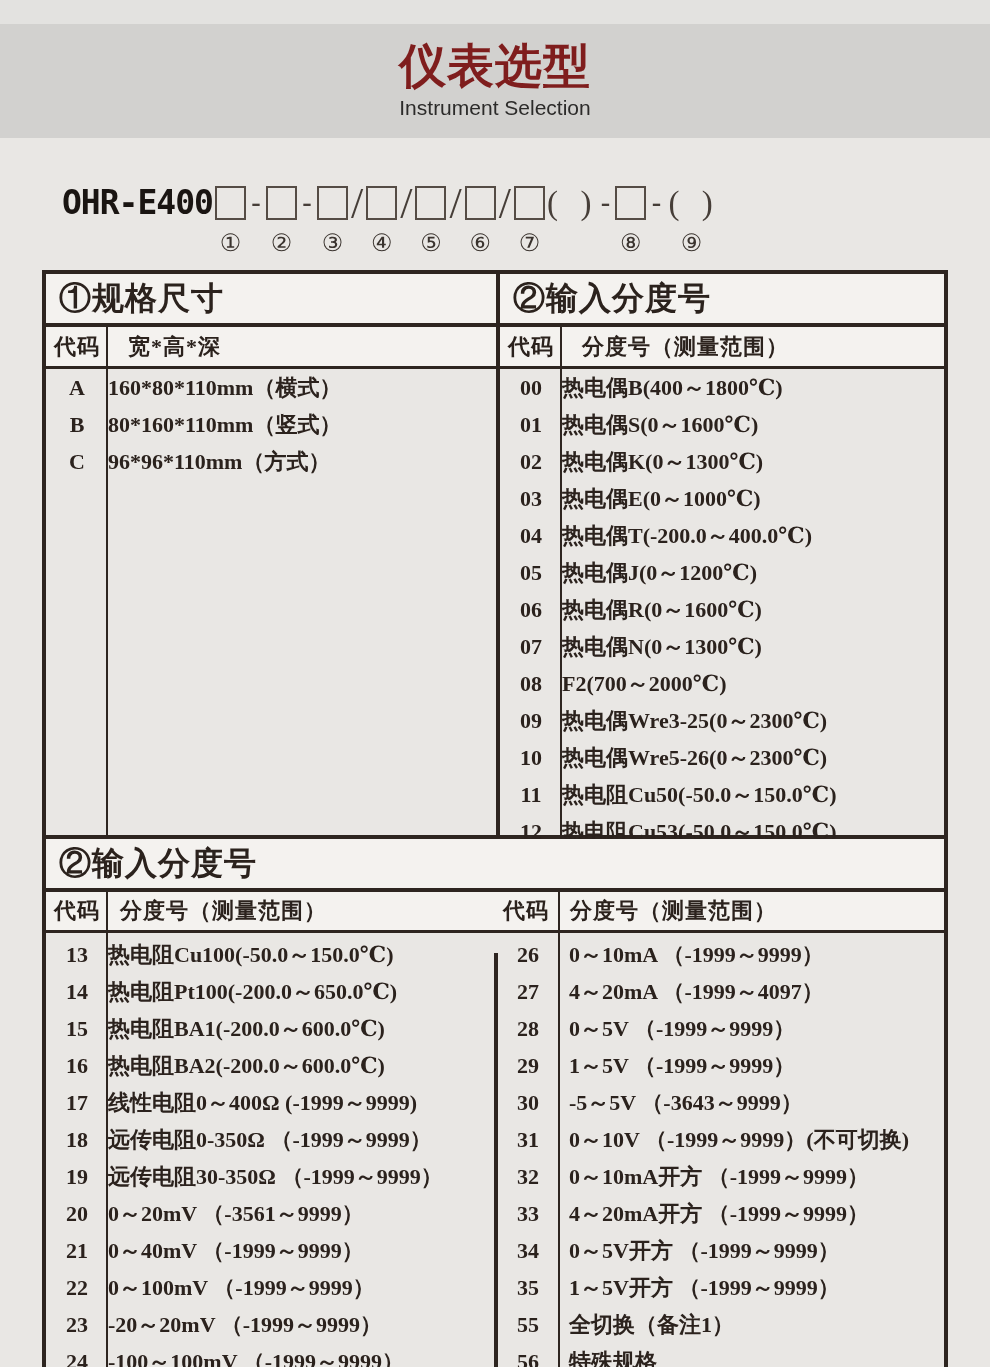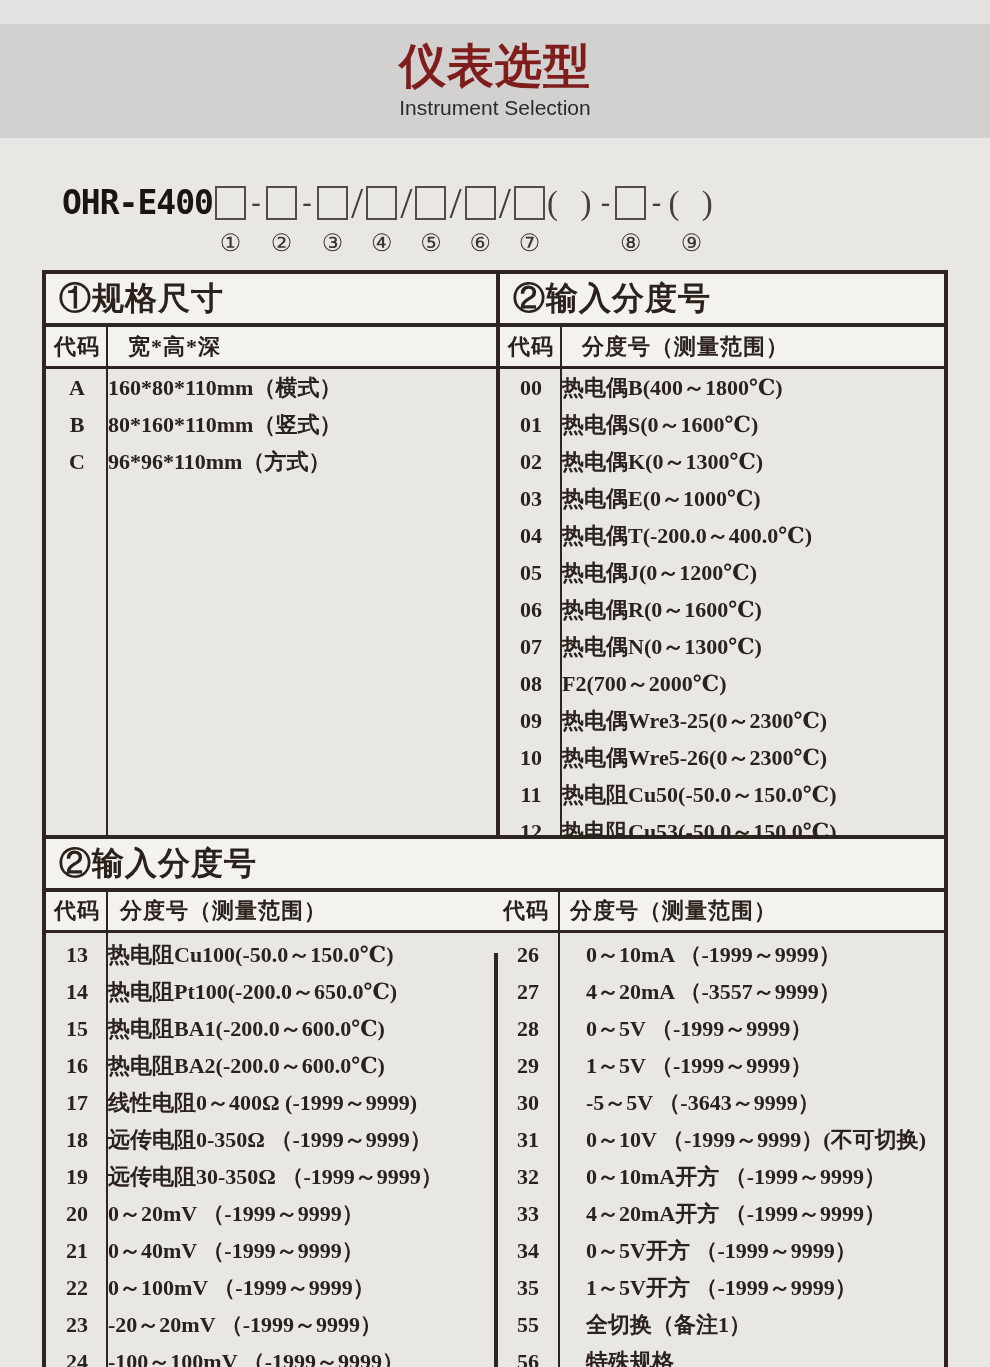--- a/index.html
+++ b/index.html
@@ -90,21 +90,21 @@
     height:41px;border-bottom:3px solid var(--border);background:var(--headbg);
     display:flex;align-items:center;font-size:22px;font-weight:700;
   }
   .t2-sh-code1{width:62px;text-align:center;flex:0 0 62px;letter-spacing:1px;}
   .t2-sh-desc1{width:386px;flex:0 0 386px;padding-left:12px;letter-spacing:1px;}
   .t2-sh-code2{width:64px;text-align:center;flex:0 0 64px;letter-spacing:1px;}
   .t2-sh-desc2{flex:1;padding-left:12px;letter-spacing:1px;}
   .t2-rows-left{position:absolute;left:0;top:44px;width:448px;}
   .t2-rows-right{position:absolute;left:452px;top:44px;right:0;}
   .t2-rows-right .c-code{width:60px;flex:0 0 60px;}
-  .t2-rows-right .c-desc{padding-left:28px;}
+  .t2-rows-right .c-desc{padding-left:11px;}
 </style>
 </head>
 <body>
 
 <div class="top-strip"></div>
 
 <div class="title-band">
   <div class="page-title">仪表选型</div>
   <div class="page-subtitle">Instrument Selection</div>
 </div>
@@ -333,21 +333,21 @@
           <div class="trow">
             <span class="c-code">18</span>
             <span class="c-desc">远传电阻0-350Ω （-1999～9999）</span>
           </div>
           <div class="trow">
             <span class="c-code">19</span>
             <span class="c-desc">远传电阻30-350Ω （-1999～9999）</span>
           </div>
           <div class="trow">
             <span class="c-code">20</span>
-            <span class="c-desc">0～20mV （-1999～9999）</span>
+            <span class="c-desc">0～20mV （-3561～9999）</span>
           </div>
           <div class="trow">
             <span class="c-code">21</span>
             <span class="c-desc">0～40mV （-1999～9999）</span>
           </div>
           <div class="trow">
             <span class="c-code">22</span>
             <span class="c-desc">0～100mV （-1999～9999）</span>
           </div>
           <div class="trow">
@@ -359,21 +359,21 @@
             <span class="c-desc">-100～100mV （-1999～9999）</span>
           </div>
         </div>
       <div class="t2-rows-right">
           <div class="trow">
             <span class="c-code">26</span>
             <span class="c-desc">0～10mA （-1999～9999）</span>
           </div>
           <div class="trow">
             <span class="c-code">27</span>
-            <span class="c-desc">4～20mA （-3557～9999）</span>
+            <span class="c-desc">4～20mA （-1999～4097）</span>
           </div>
           <div class="trow">
             <span class="c-code">28</span>
             <span class="c-desc">0～5V （-1999～9999）</span>
           </div>
           <div class="trow">
             <span class="c-code">29</span>
             <span class="c-desc">1～5V （-1999～9999）</span>
           </div>
           <div class="trow">

